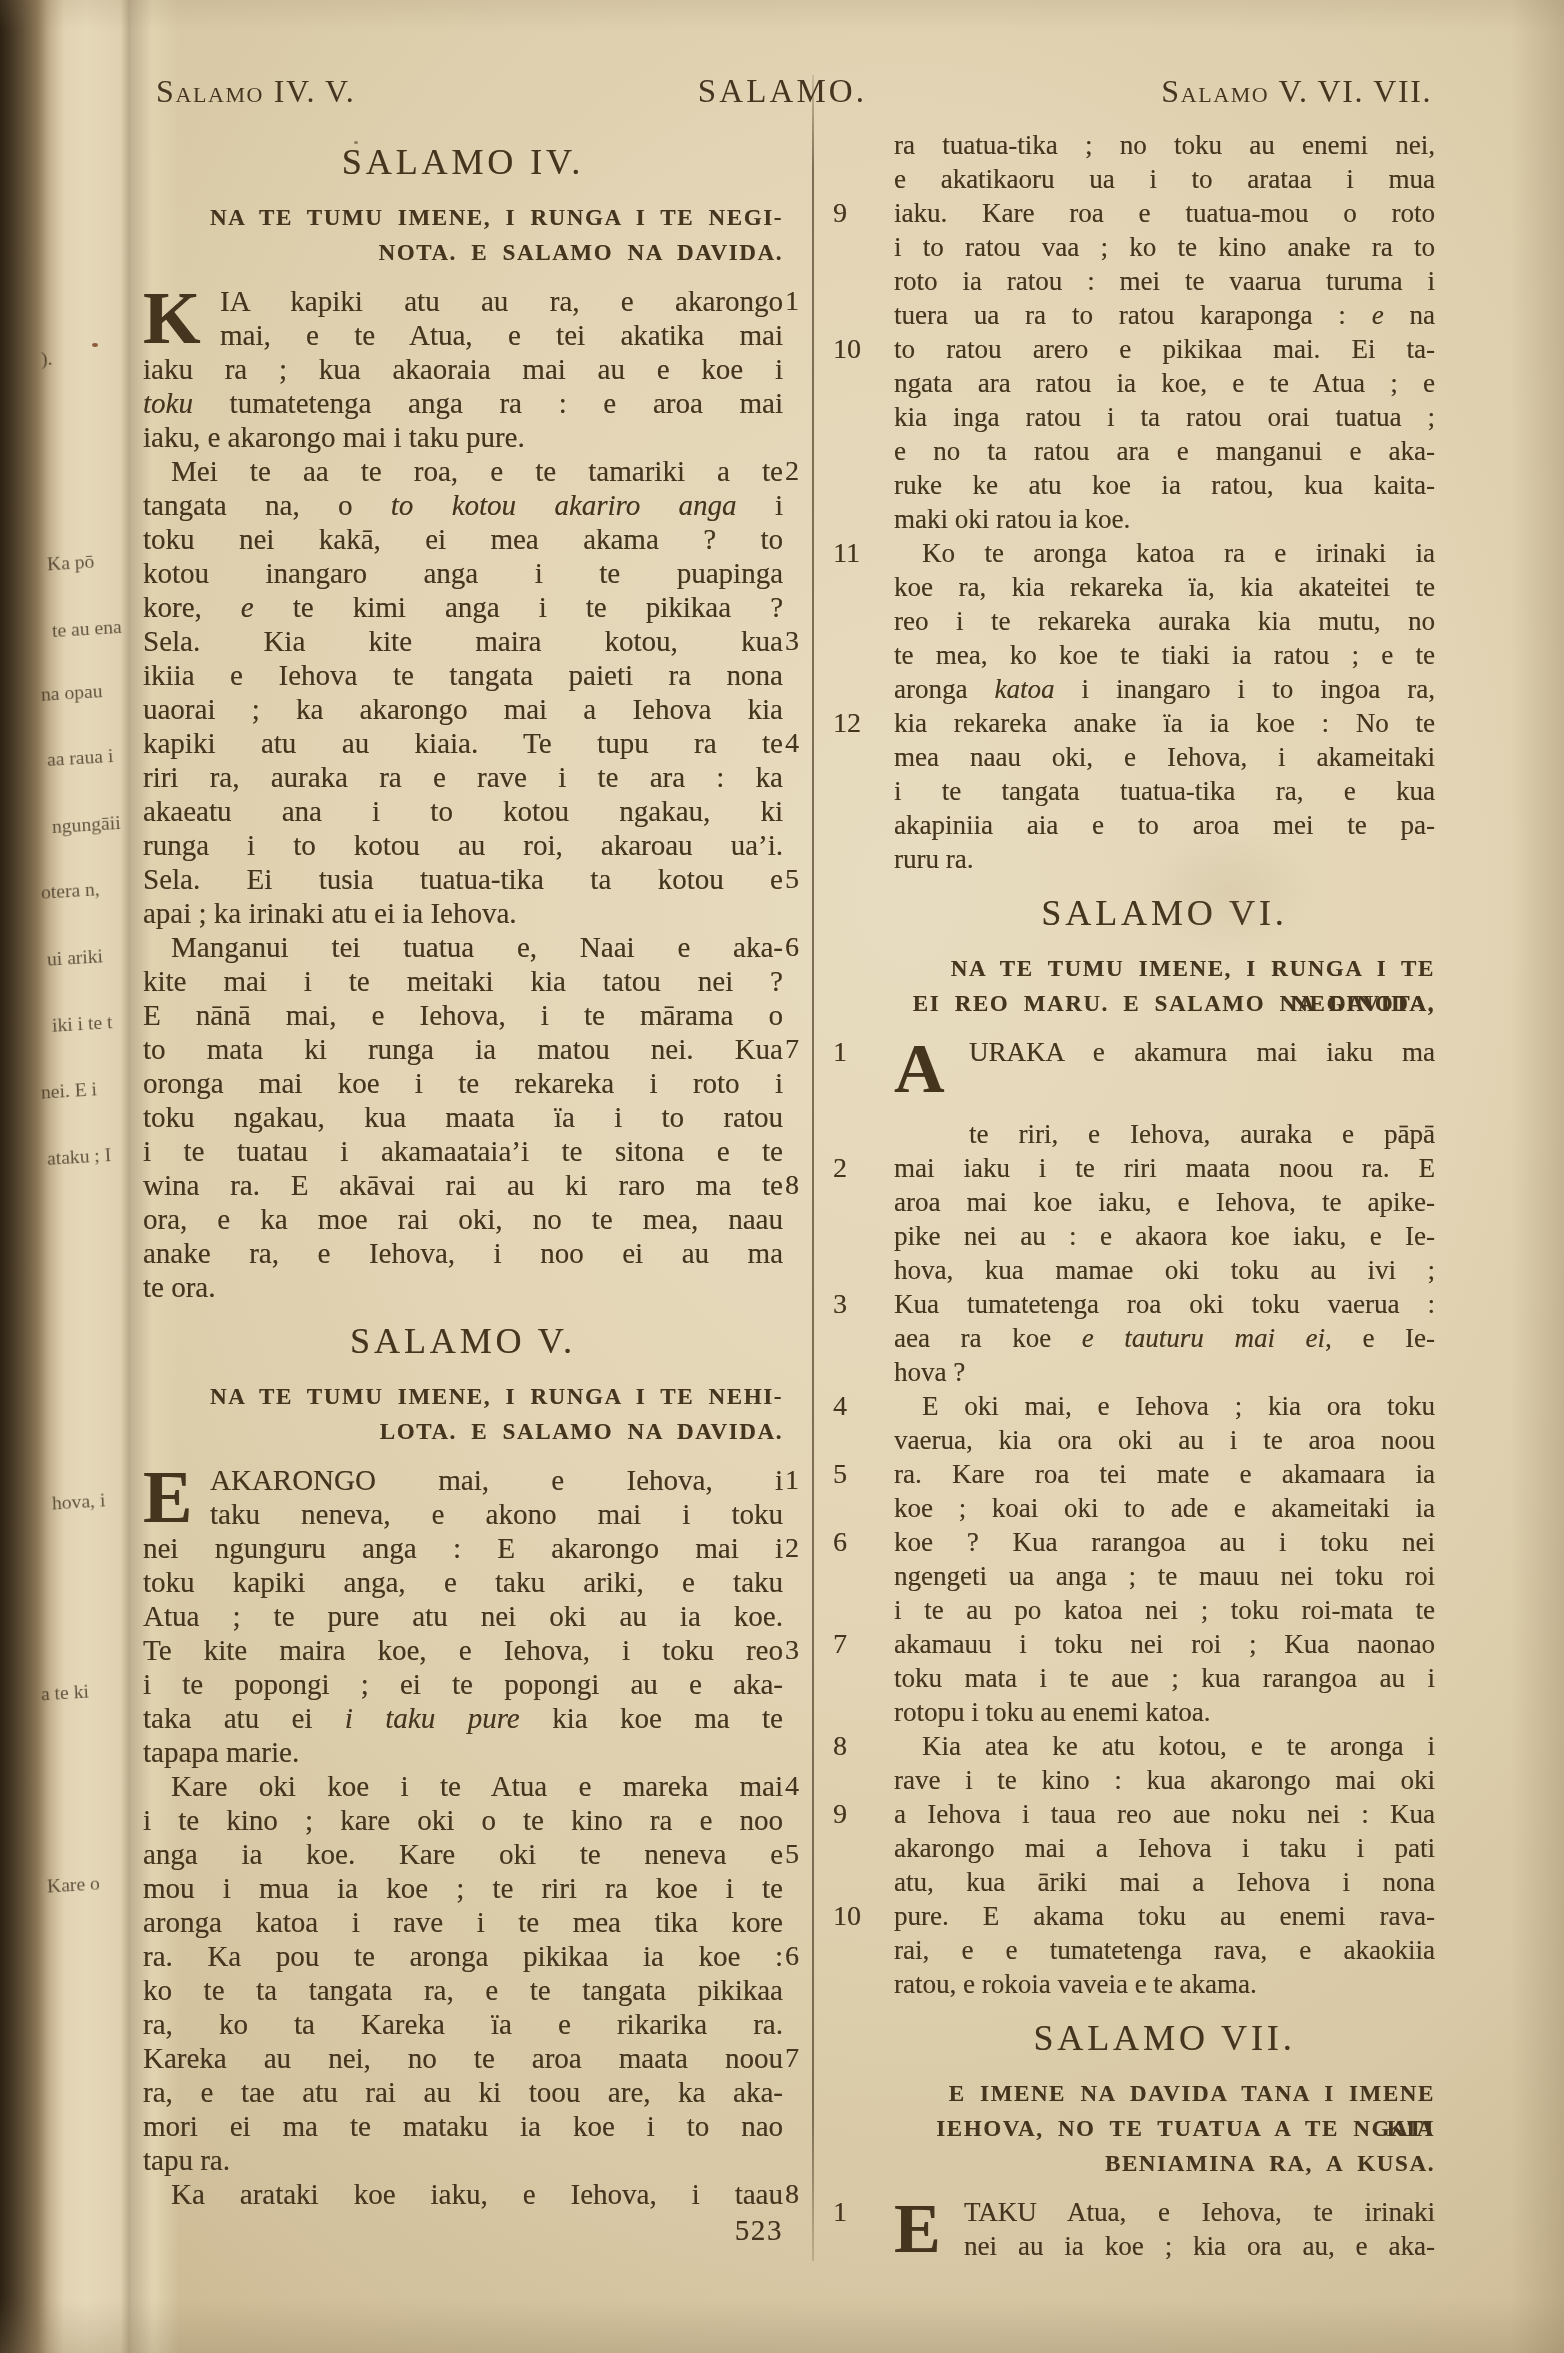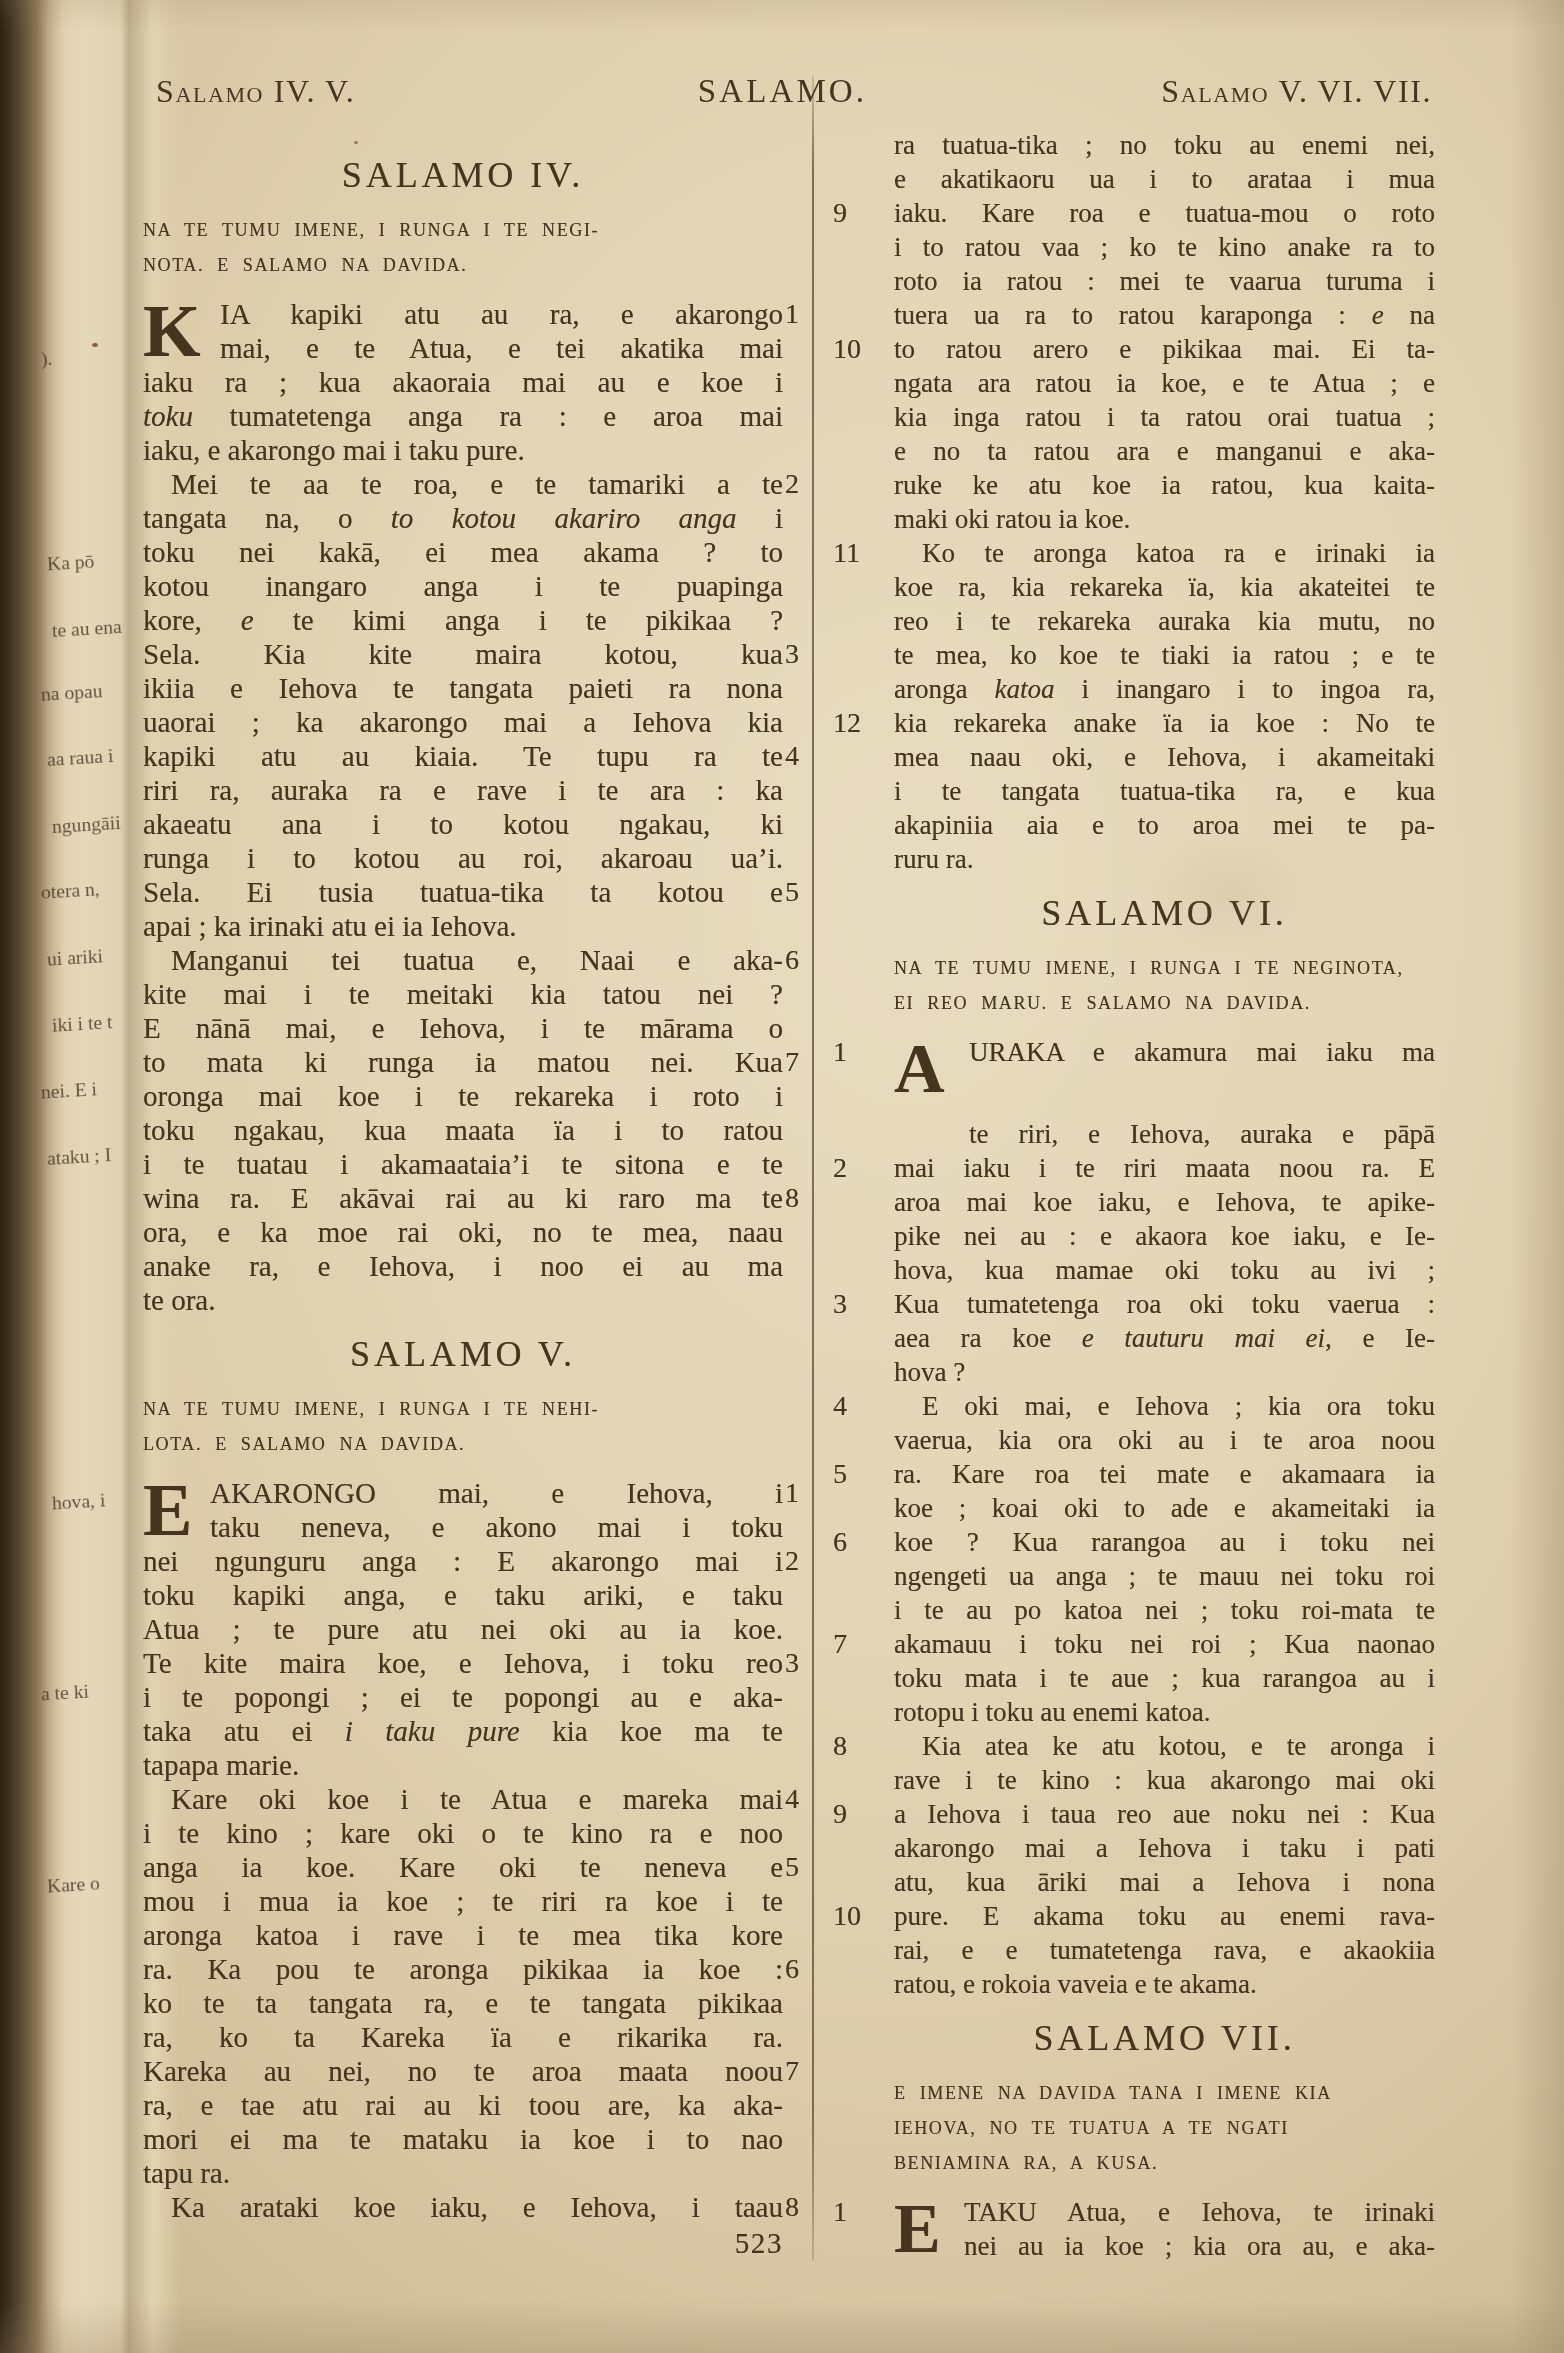--- a/index.html
+++ b/index.html
@@ -19,36 +19,36 @@
   
   .rhead{position:absolute;top:72px;height:39px;line-height:39px;color:#453521;}
   .rhead-left{left:156px;font-size:32px;font-variant:small-caps;letter-spacing:1.6px;}
   .rhead-center{left:0;width:1565px;text-align:center;font-size:33px;letter-spacing:3.1px;}
   .rhead-right{right:133px;font-size:32px;font-variant:small-caps;letter-spacing:1.6px;}
   
   .divider{position:absolute;left:812px;top:75px;width:2.3px;height:2186px;
     background:linear-gradient(180deg,rgba(80,64,42,.15),rgba(80,64,42,.7) 94px,rgba(80,64,42,.7) 2034px,rgba(80,64,42,.2));}
   
   .col{position:absolute;color:#45351f;text-shadow:0.2px 0.2px 0.3px rgba(60,45,25,.45);}
-  .col-left{left:143px;top:155px;width:640px;}
+  .col-left{left:143px;top:142px;width:640px;}
   .col-right{left:894px;top:128px;width:541px;}
   .bline{position:relative;height:34px;line-height:34px;text-align:justify;text-align-last:justify;}
   #left-col .bline{font-size:29px;}
   #right-col .bline{font-size:27px;}
   .bline.indent{padding-left:28px;}
   .bline.last{text-align-last:left;}
   .vnum{font-size:28px;}
   .vnum-r{position:absolute;right:-38px;top:0;width:36px;text-align:left;}
   .vnum-l{position:absolute;left:-61px;top:0;width:50px;text-align:right;}
   .dropcap{position:absolute;left:0;top:0.8px;font-size:74px;line-height:66px;font-weight:bold;}
   #right-col .dropcap{font-size:70px;}
   .ptitle{height:41px;line-height:41px;text-align:center;font-size:36px;letter-spacing:3.9px;margin-top:17px;}
   .col .ptitle:first-child{margin-top:0;}
   .psub{margin:17px 0 14px;}
-  .psub-line{height:35px;line-height:35px;text-align:left;font-size:18px;letter-spacing:1.6px;word-spacing:7px;}
+  .psub-line{height:35px;line-height:35px;text-align:right;font-size:23px;letter-spacing:1.6px;word-spacing:7px;font-weight:bold;}
   .pageno{margin-top:1.6px;height:34px;line-height:34px;text-align:right;font-size:29px;letter-spacing:1.6px;}
   
   .shade-right{position:absolute;right:0;top:0;width:55px;height:100%;pointer-events:none;
     background:linear-gradient(270deg,rgba(140,120,88,.33),rgba(140,120,88,0));}
   .shade-bottom{position:absolute;bottom:0;left:0;width:100%;height:55px;pointer-events:none;
     background:linear-gradient(0deg,rgba(140,120,88,.28),rgba(140,120,88,0));}
   .shade-top{position:absolute;top:0;left:0;width:100%;height:31px;pointer-events:none;
     background:linear-gradient(180deg,rgba(140,120,88,.15),rgba(140,120,88,0));}
   .speck1{position:absolute;left:92px;top:343px;width:5.5px;height:3.9px;border-radius:50%;background:#7e4726;opacity:.85;}
   .speck2{position:absolute;left:354px;top:141px;width:3.9px;height:3.1px;border-radius:50%;background:#5c4529;opacity:.6;}

